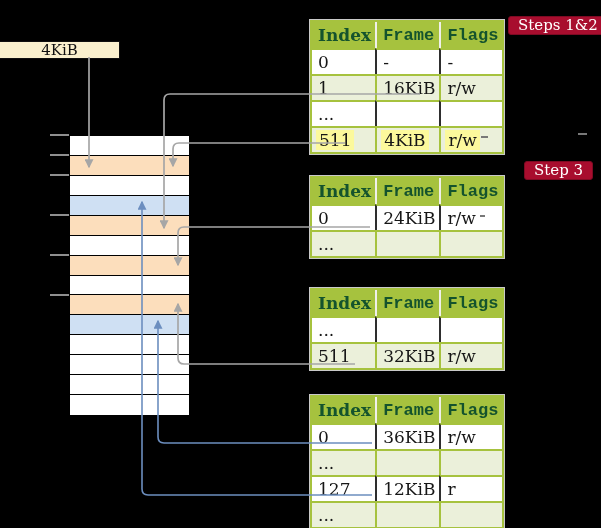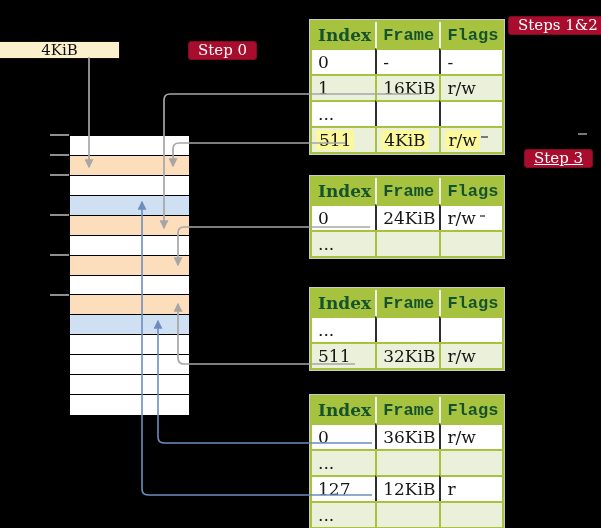--- a/index.html
+++ b/index.html
@@ -15,21 +15,21 @@
     font-size:15px;color:#111;z-index:2;
   }
   
   .badge{
     position:absolute;background:var(--badge-red);border:1px solid #7e0a23;
     color:#fff;font-size:15px;line-height:17px;padding:0 9px;border-radius:3px;
     white-space:nowrap;z-index:2;
   }
   #b-step0{left:188px;top:41px;}
   #b-steps12{left:508px;top:16px;}
-  #b-step3{left:524px;top:149px;text-decoration:underline;}
+  #b-step3{left:524px;top:161px;}
   #b-step4{left:513px;top:266px;}
   
   .memcol{
     position:absolute;left:69px;top:135px;width:119px;height:279px;
     border:1px solid #000;background:#fff;z-index:1;
     display:grid;grid-template-rows:repeat(14,1fr);
   }
   .memrow{border-bottom:1px solid #000;box-sizing:border-box;}
   .memrow:last-child{border-bottom:none;}
   .memrow.white{background:#fff;}
@@ -69,21 +69,20 @@
 </style>
 </head>
 <body>
 
 <div class="stage">
 
   <div class="kib-box">
     <span>4KiB</span>
   </div>
 
-  <div class="badge" id="b-step0">Step 0</div>
   <div class="badge" id="b-steps12">Steps 1&amp;2</div>
   <div class="badge" id="b-step3">Step 3</div>
 
   <div class="memcol">
       <div class="memrow white"></div>
       <div class="memrow peach"></div>
       <div class="memrow white"></div>
       <div class="memrow blue"></div>
       <div class="memrow peach"></div>
       <div class="memrow white"></div>

